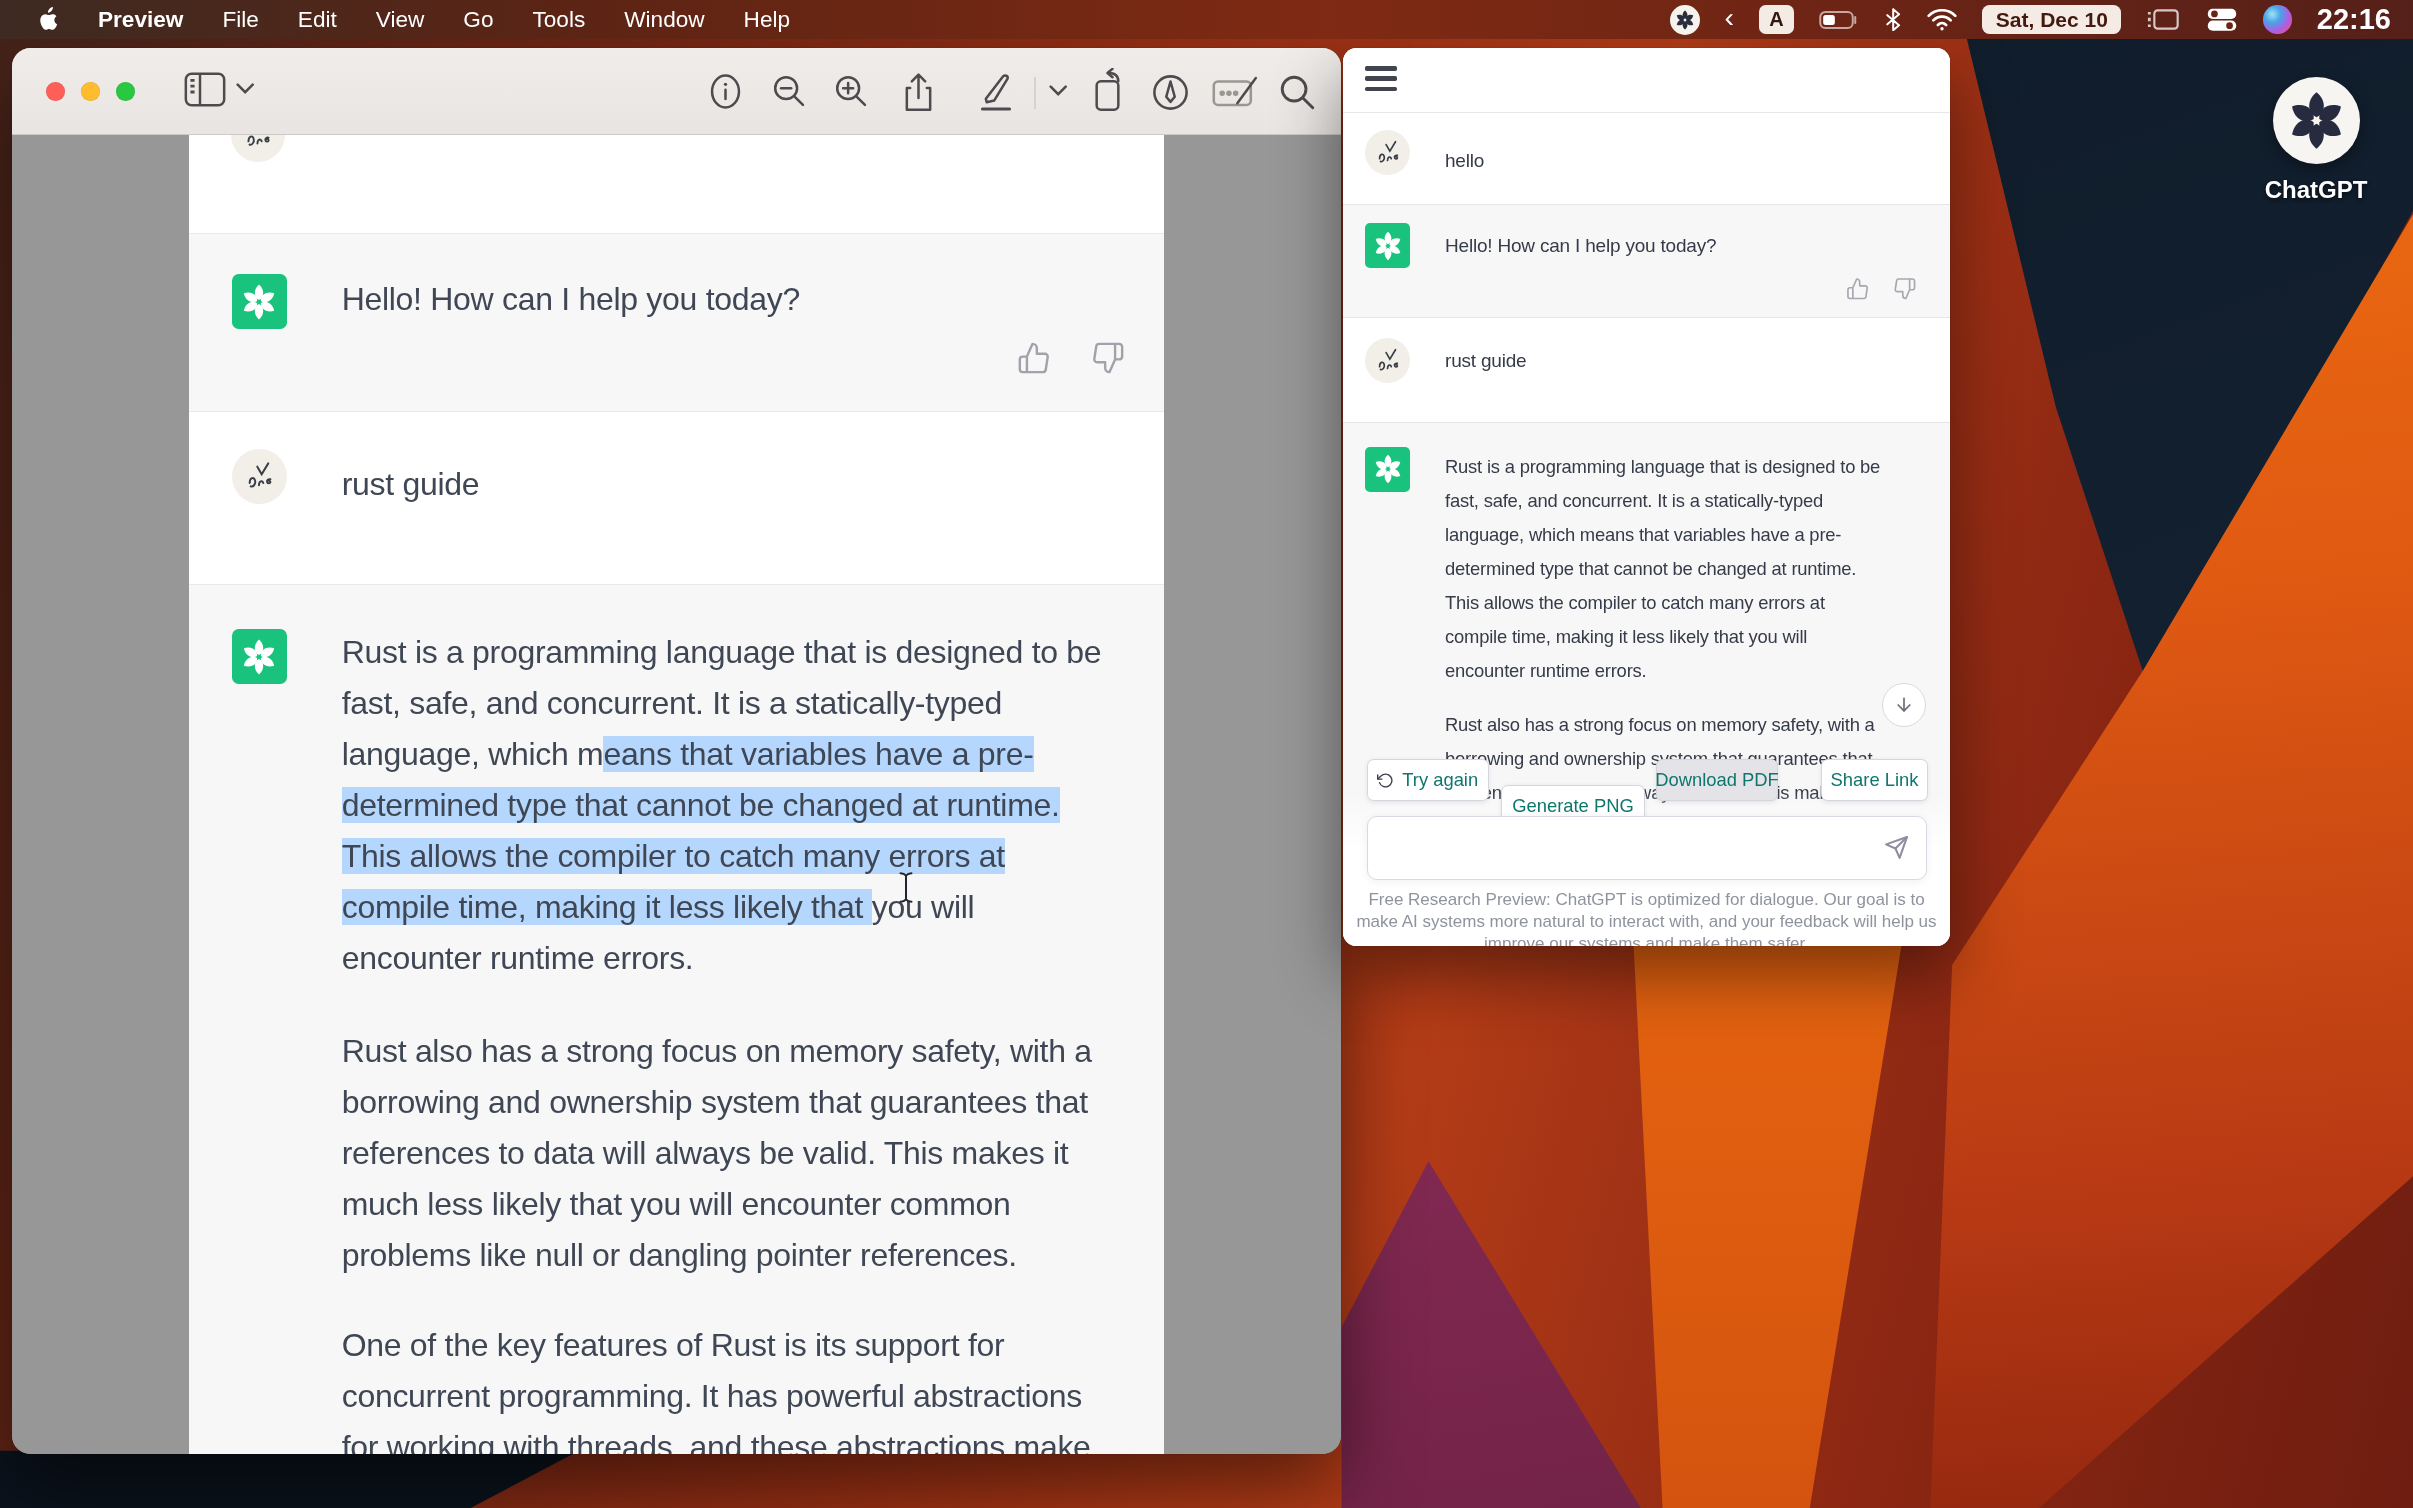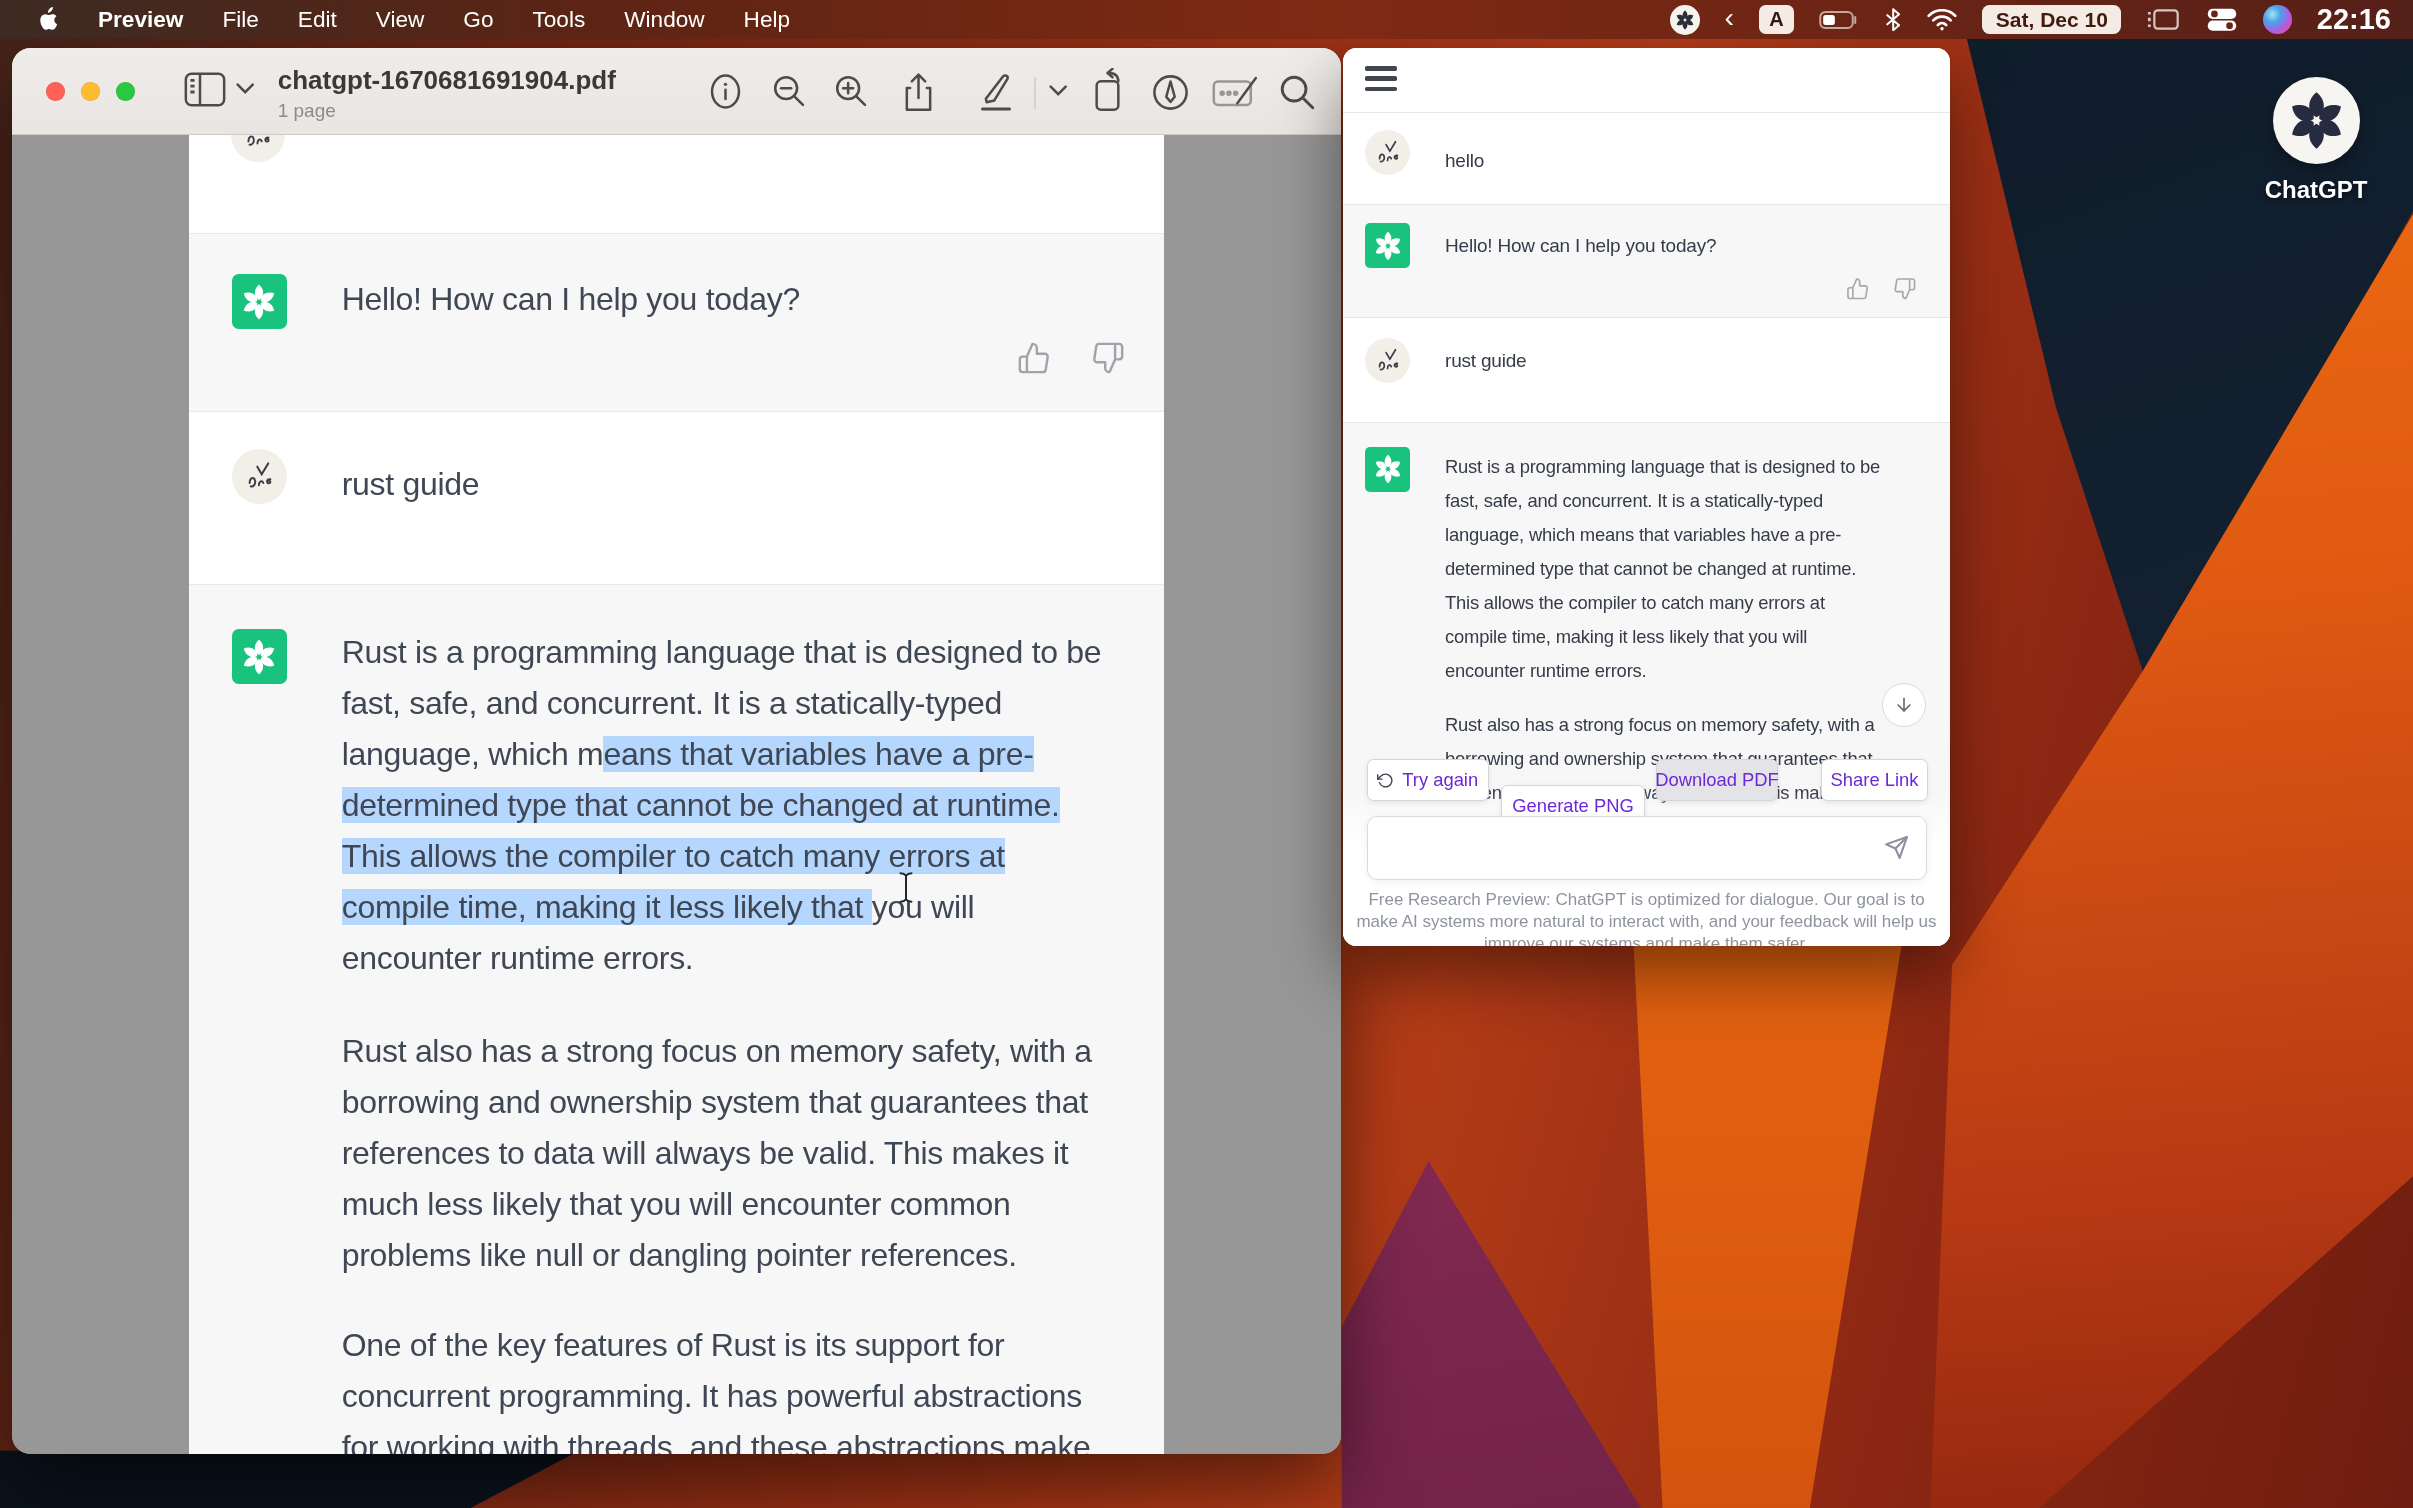--- a/index.html
+++ b/index.html
@@ -74,21 +74,21 @@
   .cg-para { white-space:pre-line; font-size:18.4px; letter-spacing:-0.2px; line-height:34px; color:#353b48; }
   .cg-avatar-g { position:absolute; left:22px; background:#19c37d; border-radius:5px; width:45px; height:45px; display:flex; align-items:center; justify-content:center; }
   .cg-avatar-u { position:absolute; left:22px; background:#f2efe8; border-radius:50%; width:45px; height:45px; display:flex; align-items:center; justify-content:center; }
   .cg-thumb { position:absolute; color:#a7a7b0; }
 
   .cg-fade { position:absolute; left:0; top:744px; width:100%; height:75px; background:linear-gradient(rgba(255,255,255,0),#fff 75%); pointer-events:none; }
   .cg-white-bottom { position:absolute; left:0; top:806px; width:100%; height:92px; background:#fff; }
 
   .cg-btns { position:absolute; left:0; top:711px; width:100%; height:42px; }
   .cg-btn { position:absolute; top:0; height:42px; background:#fff; border:1.3px solid #d5d5dd; border-radius:6.7px;
-    font-size:18.4px; color:#6d28d9; display:flex; align-items:center; justify-content:center; gap:8.4px;
+    font-size:18.4px; color:#0f766e; display:flex; align-items:center; justify-content:center; gap:8.4px;
     box-shadow:0 1.7px 5px rgba(0,0,0,.08); cursor:pointer; white-space:nowrap; }
   .cg-btn.active { background:#e4e4e8; }
   .scrolldown { position:absolute; left:539px; top:635px; width:44px; height:44px; border-radius:50%; background:#fff;
     border:1.3px solid #d9d9e3; display:flex; align-items:center; justify-content:center; color:#6b6b76; cursor:pointer; }
   .cg-input { position:absolute; left:23.5px; top:768px; width:560px; height:64px; background:#fff; border:1.3px solid #d9d9e3;
     border-radius:10px; box-shadow:0 1.7px 8.4px rgba(0,0,0,.06); }
   .cg-input textarea { position:absolute; left:15px; top:10px; width:486px; height:42px; border:none; outline:none; resize:none;
     font-family:inherit; font-size:18.4px; color:#353b48; background:transparent; }
   .send { position:absolute; right:17px; top:18.4px; color:#8e8ea0; cursor:pointer; }
   .cg-footer { position:absolute; left:0; top:841px; width:100%; text-align:center; white-space:pre-line;
@@ -182,24 +182,20 @@
     </div>
     <div class="pv-sidebar">
       <svg width="42" height="35" viewBox="0 0 50 42" fill="none" stroke="#4c4c4e" stroke-width="3">
         <rect x="2" y="2" width="46" height="38" rx="7"></rect>
           <path d="M19 2 v38"></path>
           <path d="M7.5 10 h5 M7.5 17 h5 M7.5 24 h5" stroke-width="3.4"></path>
       </svg>
       <svg width="18.4" height="11.7" viewBox="0 0 22 14" fill="none" stroke="#4c4c4e" stroke-width="3" stroke-linecap="round">
           <path d="M2 2 L11 11 L20 2"></path>
         </svg>
-    </div>
-    <div class="pv-titleblock">
-      <div class="pv-title">chatgpt-1670681691904.pdf</div>
-      <div class="pv-sub">1 page</div>
     </div>
     <div class="pv-tools">
       <svg class="tool" style="right:597px" width="37" height="37" viewBox="0 0 44 44" fill="none" stroke="#4c4c4e" stroke-width="3">
           <ellipse cx="22" cy="22" rx="16" ry="19"></ellipse>
           <path d="M22 20 v11" stroke-linecap="round"></path>
           <circle cx="22" cy="13.5" r="2" fill="#4c4c4e" stroke="none"></circle>
         </svg>
       <svg class="tool" style="right:533px" width="37" height="37" viewBox="0 0 44 44" fill="none" stroke="#4c4c4e" stroke-width="3" stroke-linecap="round">
           <circle cx="18" cy="18" r="13"></circle>
           <path d="M28 28 L38 38"></path>

